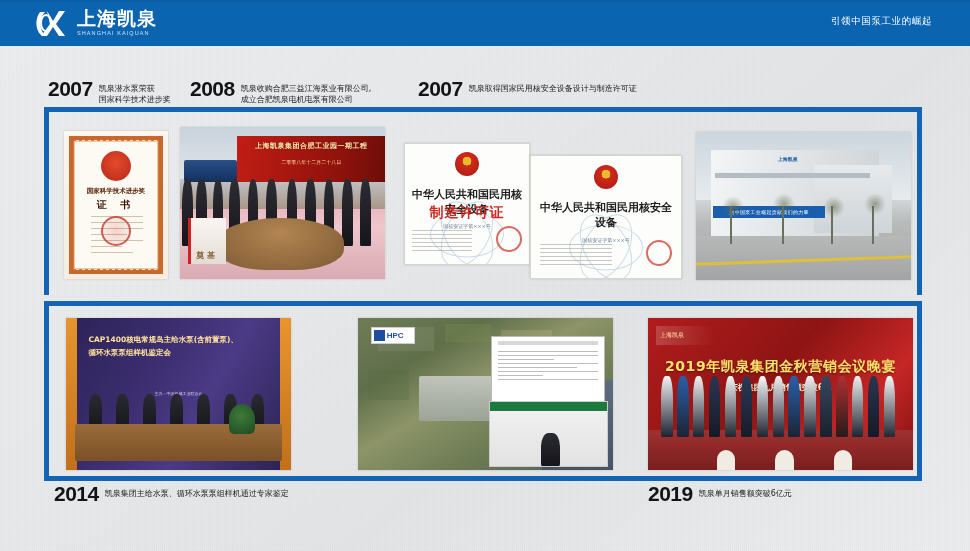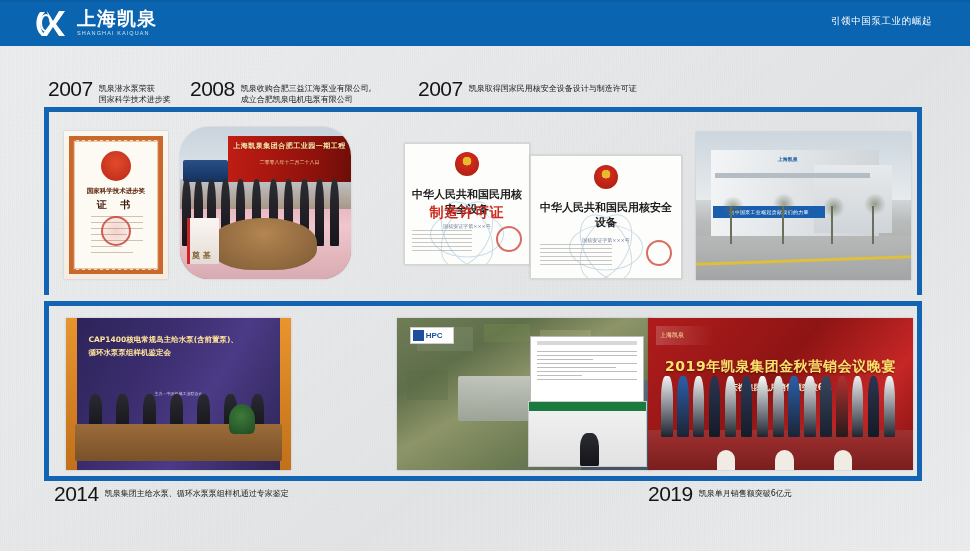--- a/index.html
+++ b/index.html
@@ -21,21 +21,21 @@
   .logo-wrap{position:absolute;left:36px;top:7px;height:32px;display:flex;align-items:center;gap:7px;}
   .logo-mark{width:34px;height:30px;position:relative;}
   .logo-cn{color:#fff;font-size:19px;font-weight:bold;letter-spacing:1px;line-height:19px;
            font-family:"DejaVu Sans","Liberation Sans",sans-serif;}
   .logo-en{color:#cfe2f3;font-size:5.5px;letter-spacing:1.1px;line-height:7px;margin-top:1px;
            font-family:"Liberation Sans",sans-serif;}
   .slogan{position:absolute;right:38px;top:15px;color:#ffffff;font-size:9.5px;letter-spacing:.6px;
           font-family:"DejaVu Sans","Liberation Sans",sans-serif;}
   
   .yearblock{position:absolute;display:flex;align-items:flex-start;gap:6px;}
-  .yr{font-size:21px;font-weight:normal;color:#141414;letter-spacing:-.5px;line-height:21px;
+  .yr{font-size:21px;font-weight:bold;color:#141414;letter-spacing:-.5px;line-height:21px;
       font-family:"Liberation Sans",sans-serif;}
   .yrtxt{font-size:8px;line-height:10.5px;color:#1a1a1a;padding-top:6px;max-width:230px;
          font-family:"DejaVu Sans","Liberation Sans",sans-serif;}
   
   .frame{position:absolute;box-sizing:border-box;}
   .frame-top{left:44px;top:107px;width:878px;height:188px;
       border-left:5px solid #1464b4;border-top:5px solid #1464b4;border-right:5px solid #1464b4;
       border-bottom:none;}
   .frame-bottom{left:44px;top:301px;width:878px;height:180px;
       border-left:5px solid #1464b4;border-top:5px solid #1464b4;border-right:5px solid #1464b4;
@@ -132,21 +132,21 @@
       font-size:7.5px;font-weight:bold;line-height:13px;font-family:"DejaVu Sans",sans-serif;}
   .conf .sub{position:absolute;left:20%;right:20%;top:48%;text-align:center;color:#d9d2f0;
       font-size:4px;line-height:6px;font-family:"DejaVu Sans",sans-serif;}
   .conf .table{position:absolute;left:4%;right:4%;bottom:6%;height:24%;
       background:linear-gradient(#9b6b3a,#7a5128);border-radius:2px;}
   .conf .plant{position:absolute;right:16%;bottom:24%;width:26px;height:30px;border-radius:50% 50% 20% 20%;
       background:radial-gradient(circle at 45% 40%,#3e7a3a,#1d4a21);}
   .conf .seat{position:absolute;bottom:28%;width:6%;height:22%;border-radius:40% 40% 8% 8%;
       background:linear-gradient(#2a2a33,#17171d);}
   
-  .aer{background:linear-gradient(150deg,#6f7c56 0%,#5f6f4a 25%,#8d9468 45%,#6b7a52 70%,#4a5a6b 100%);margin-left:39px;}
+  .aer{background:linear-gradient(150deg,#6f7c56 0%,#5f6f4a 25%,#8d9468 45%,#6b7a52 70%,#4a5a6b 100%);}
   .aer .field{position:absolute;background:rgba(255,255,255,.08);}
   .aer .sea{position:absolute;right:0;bottom:0;width:28%;height:60%;
       background:linear-gradient(200deg,#5d6d7d,#3e4e5e);transform:skewY(-12deg);transform-origin:bottom right;}
   .aer .plant2{position:absolute;left:24%;top:38%;width:42%;height:30%;
       background:linear-gradient(#c8cbc6,#9ea59c);opacity:.9;border-radius:2px;}
   .aer .hpc{position:absolute;left:5%;top:6%;width:44px;height:17px;background:#fff;border:1px solid #ccc;
       display:flex;align-items:center;gap:2px;padding:0 2px;box-sizing:border-box;}
   .aer .hpc-sq{width:11px;height:11px;background:#1d4f9e;}
   .aer .hpc-t{font-size:8px;font-weight:bold;color:#1d4f9e;font-family:"Liberation Sans",sans-serif;}
   .aer .doc{position:absolute;right:3%;top:12%;width:44%;height:42%;background:#fff;border:1px solid #b9b9b9;}
@@ -230,21 +230,21 @@
           <i></i>
           <i style="width:70%"></i>
           <i></i>
           <i style="width:60%"></i>
           <i style="width:80%"></i>
       </div>
       <div class="seal"></div>
     </div>
   </div>
 
-  <div class="photo cere" style="left:180px;top:127px;width:171px;height:152px;border-radius:29px;">
+  <div class="photo cere" style="left:180px;top:127px;width:205px;height:152px;">
     <div class="sky"></div>
     <div class="tent"></div>
     <div class="banner"></div>
     <div class="bantxt">上海凯泉集团合肥工业园一期工程</div>
     <div class="bandate">二零零八年十二月二十八日</div>
     <div class="ground"></div>
     <div class="people">
       <span class="p" style="left:1%"></span>
         <span class="p" style="left:8%"></span>
       <span class="p" style="left:16%"></span>

